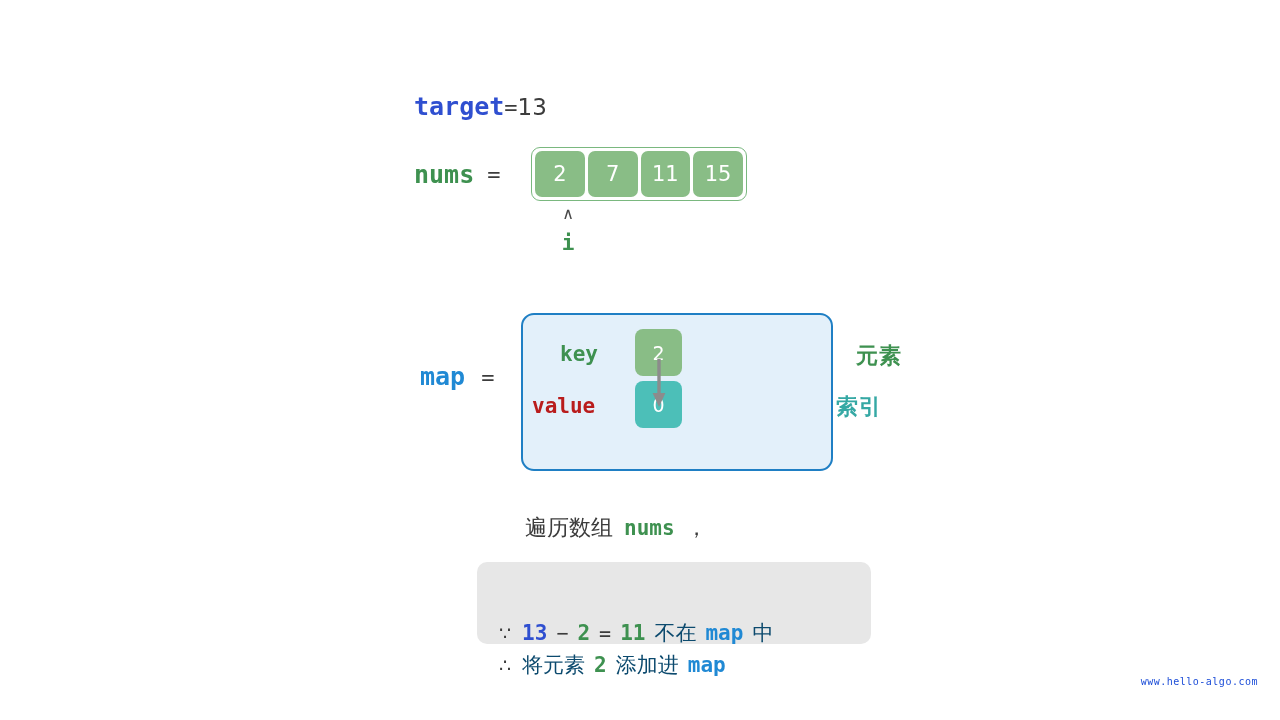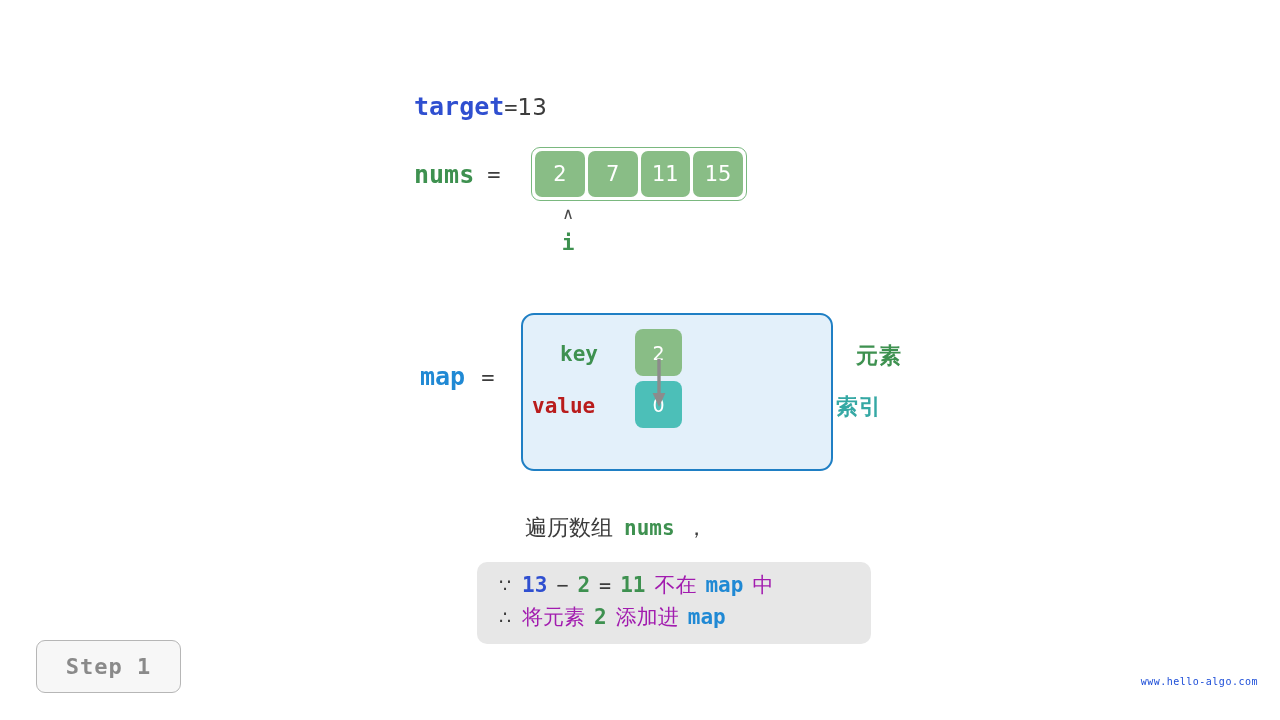--- a/index.html
+++ b/index.html
@@ -272,21 +272,22 @@
   }
   .explain-row .sym {
     font-family: "DejaVu Sans", sans-serif;
     font-size: 19px;
     color: #3c3c3c;
     margin-right: 11px;
   }
   .explain-row .cn {
     font-family: "DejaVu Sans", sans-serif;
     font-size: 21px;
-    color: #a21caf;
+    color: #0c4a6e;
+    margin-top: 48px;
   }
   .explain-row .num-blue {
     font-family: "DejaVu Sans Mono", monospace;
     font-weight: bold;
     color: #2f4fd0;
     font-size: 21px;
   }
   .explain-row .num-green {
     font-family: "DejaVu Sans Mono", monospace;
     font-weight: bold;
@@ -415,17 +416,16 @@
       <span class="cn">将元素</span>
       <span class="sp"></span>
       <span class="num-green">2</span>
       <span class="sp"></span>
       <span class="cn">添加进</span>
       <span class="sp"></span>
       <span class="code-blue">map</span>
     </div>
   </div>
 
-  <div id="step-badge">Step 1</div>
 
   <div id="watermark">www.hello-algo.com</div>
 
 </div>
 
 </body></html>

